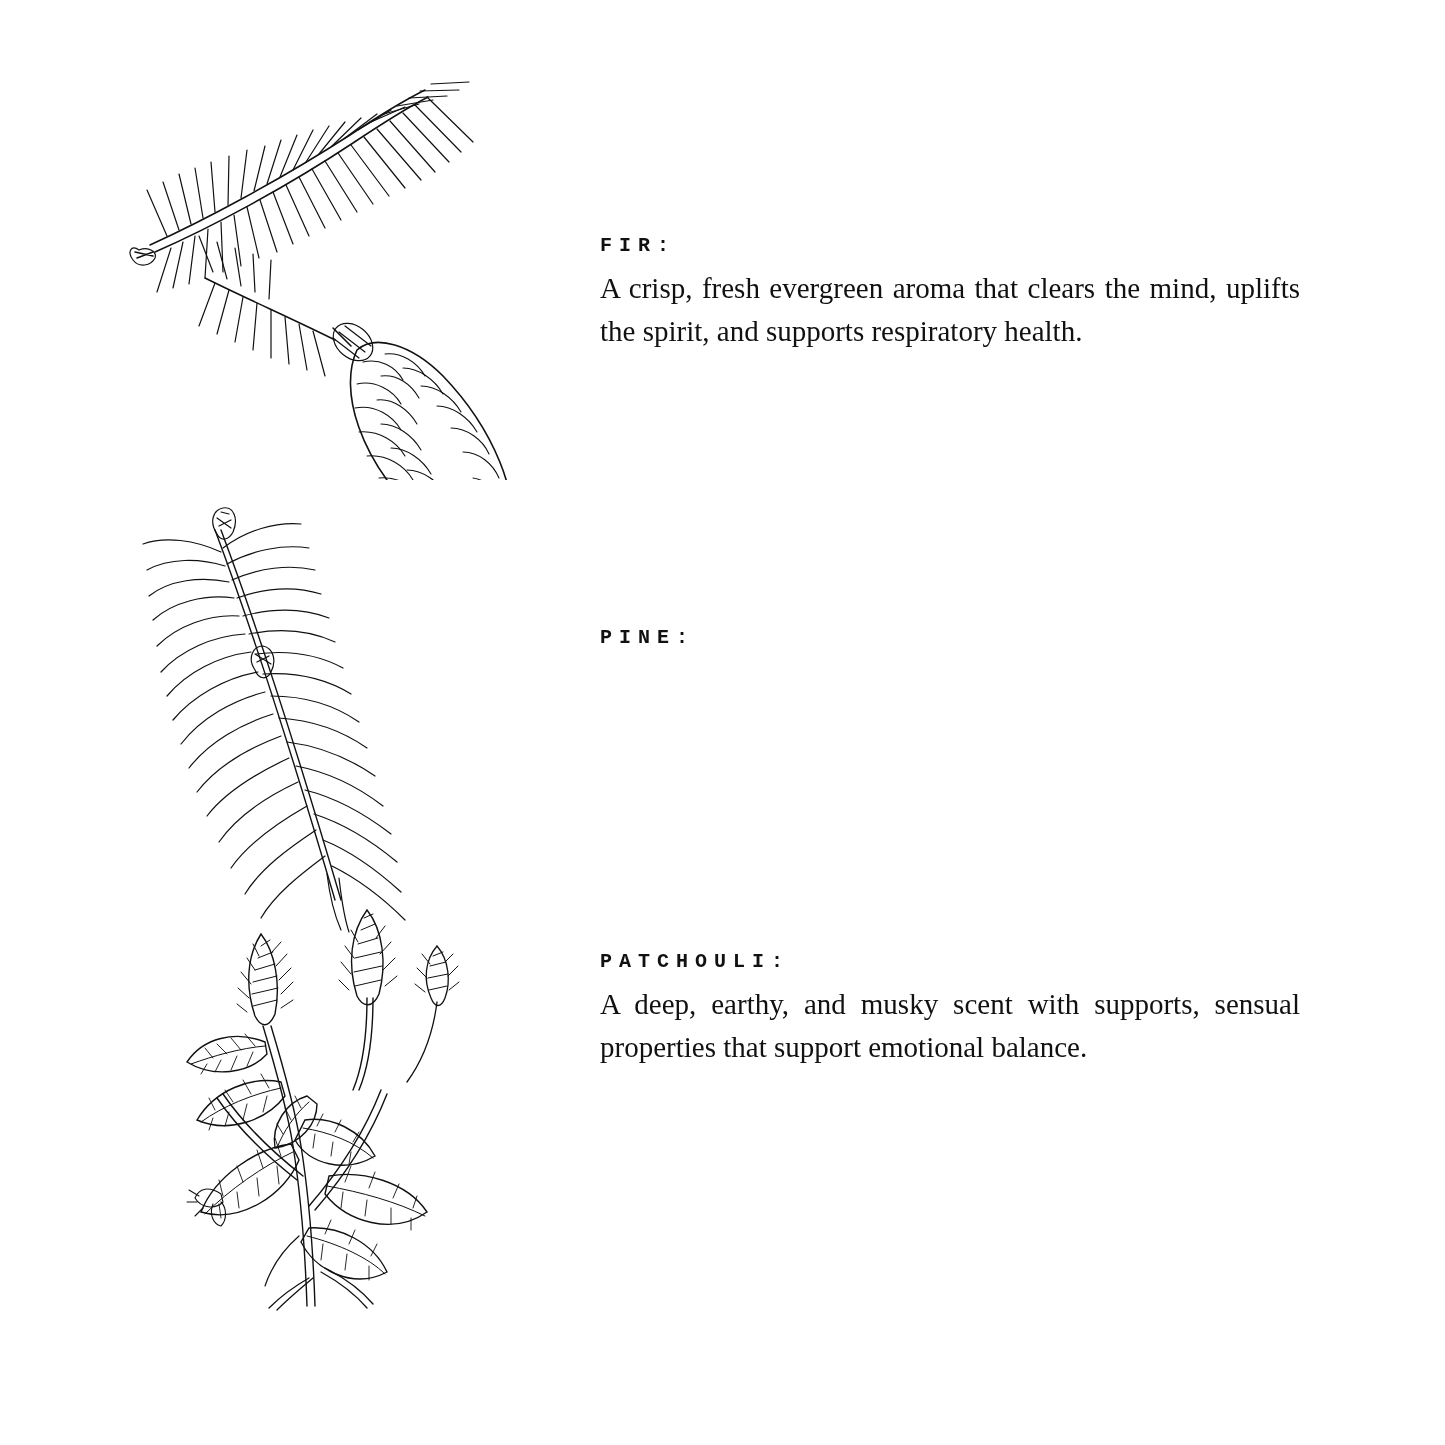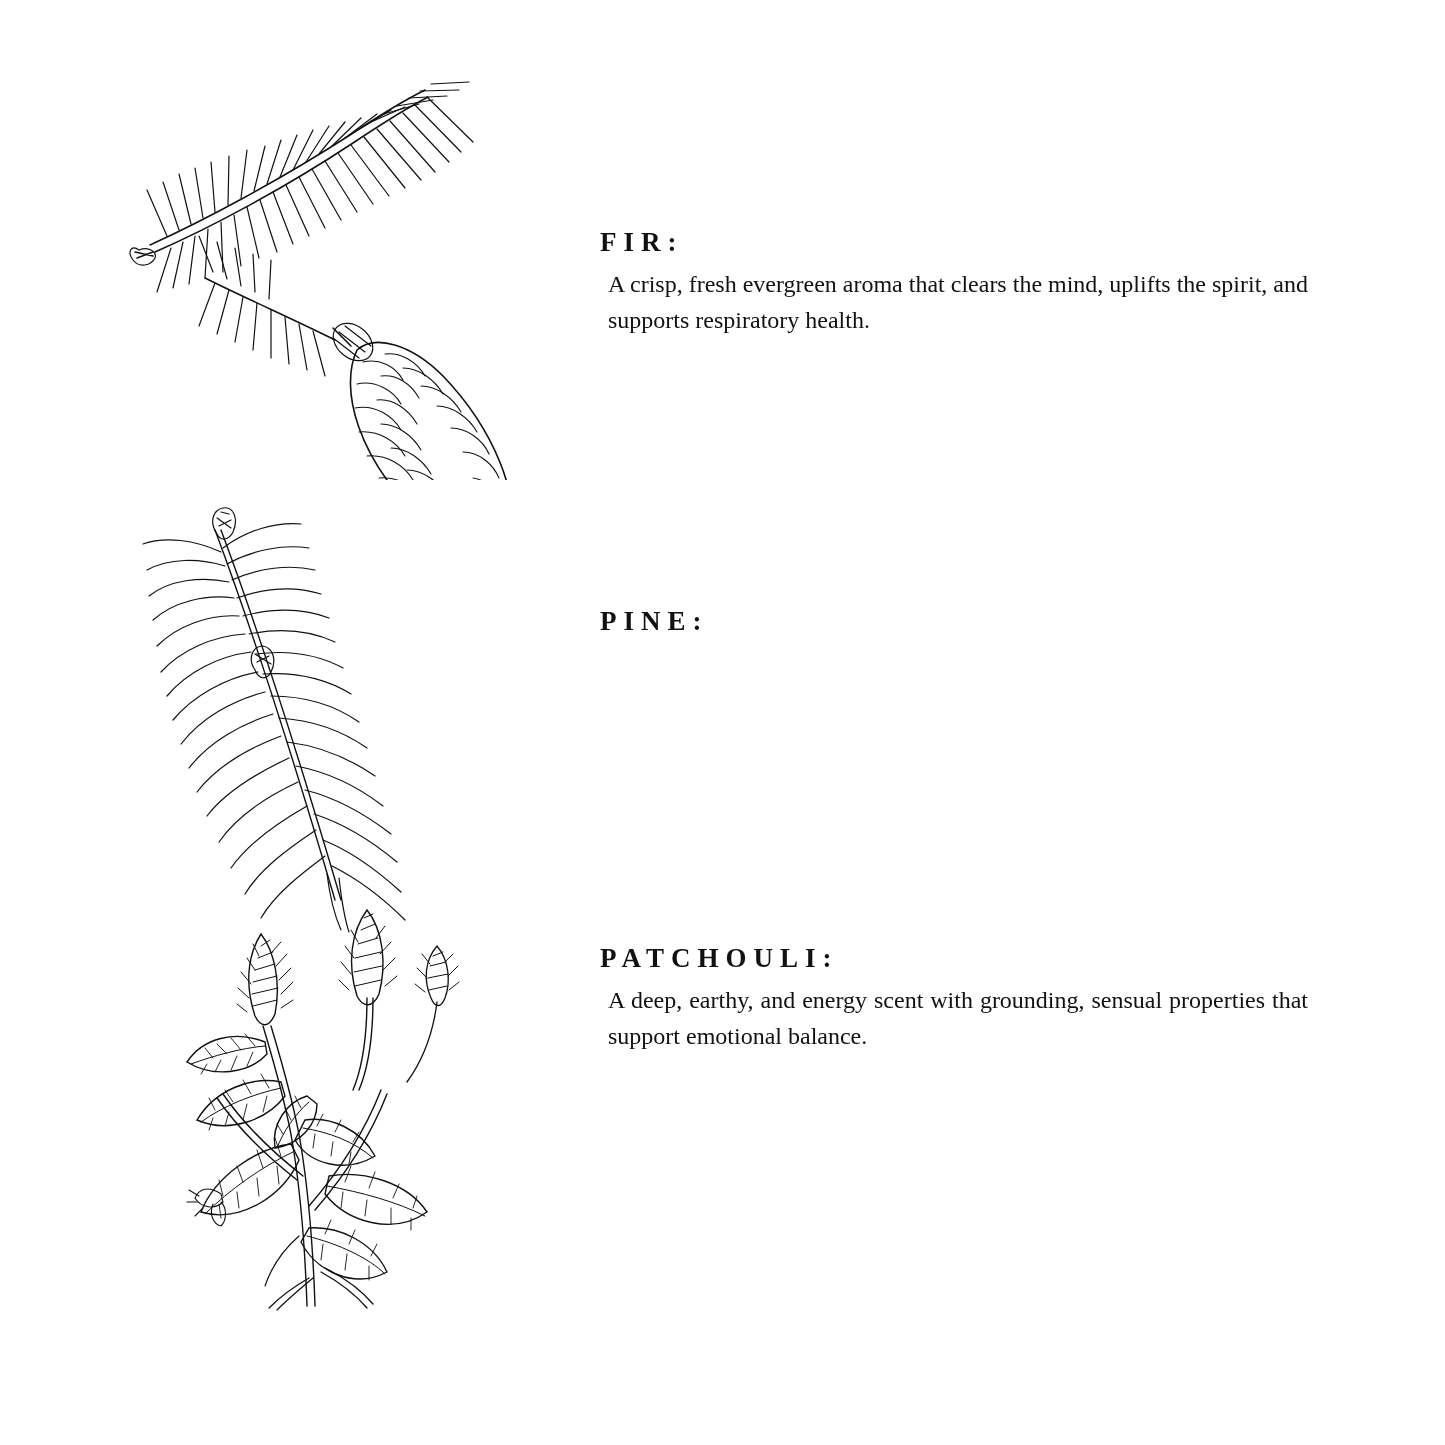--- a/index.html
+++ b/index.html
@@ -37,39 +37,39 @@
     width: 100%;
     height: 100%;
   }
 
   .text-col {
     position: absolute;
     left: 600px;
     width: 700px;
   }
   .entry-1 .text-col { top: 185px; }
-  .entry-2 .text-col { top: 104px; }
+  .entry-2 .text-col { top: 117px; }
   .entry-3 .text-col { top: 65px; }
 
   .title {
-    font-family: Liberation Serif, serif;
-    font-size: 27px;
+    font-family: Liberation Mono, monospace;
+    font-size: 20px;
     font-weight: bold;
     letter-spacing: 7px;
     color: #111111;
-    margin: 1px 0 9px 0;
+    margin: 9px 0 9px 0;
     line-height: 1.2;
   }
   .desc {
     font-family: "Liberation Serif", serif;
-    font-size: 24px;
+    font-size: 29px;
     line-height: 1.48;
     color: #111111;
     text-align: justify;
-    margin: 8px;
+    margin: 0;
     width: 700px;
   }
 </style>
 </head>
 <body>
 
 <div class="page">
 
   <div class="entry entry-1">
     <div class="illus">
@@ -372,17 +372,17 @@
           <path d="M214 402 C200 410 186 420 174 432" stroke-width="1.3"></path>
           <path d="M218 402 C206 412 194 422 182 434" stroke-width="1.3"></path>
           <path d="M226 396 C244 406 260 418 272 432" stroke-width="1.3"></path>
           <path d="M230 392 C250 402 266 414 278 428" stroke-width="1.3"></path>
           <path d="M204 360 C188 374 176 392 170 410" stroke-width="1.2"></path>
         </g>
       </svg>
     </div>
     <div class="text-col">
       <div class="title">PATCHOULI:</div>
-      <div class="desc">A deep, earthy, and energy scent with grounding, sensual properties that support emotional balance.</div>
+      <div class="desc">A deep, earthy, and musky scent with supports, sensual properties that support emotional balance.</div>
     </div>
   </div>
 
 </div>
 
 </body></html>

